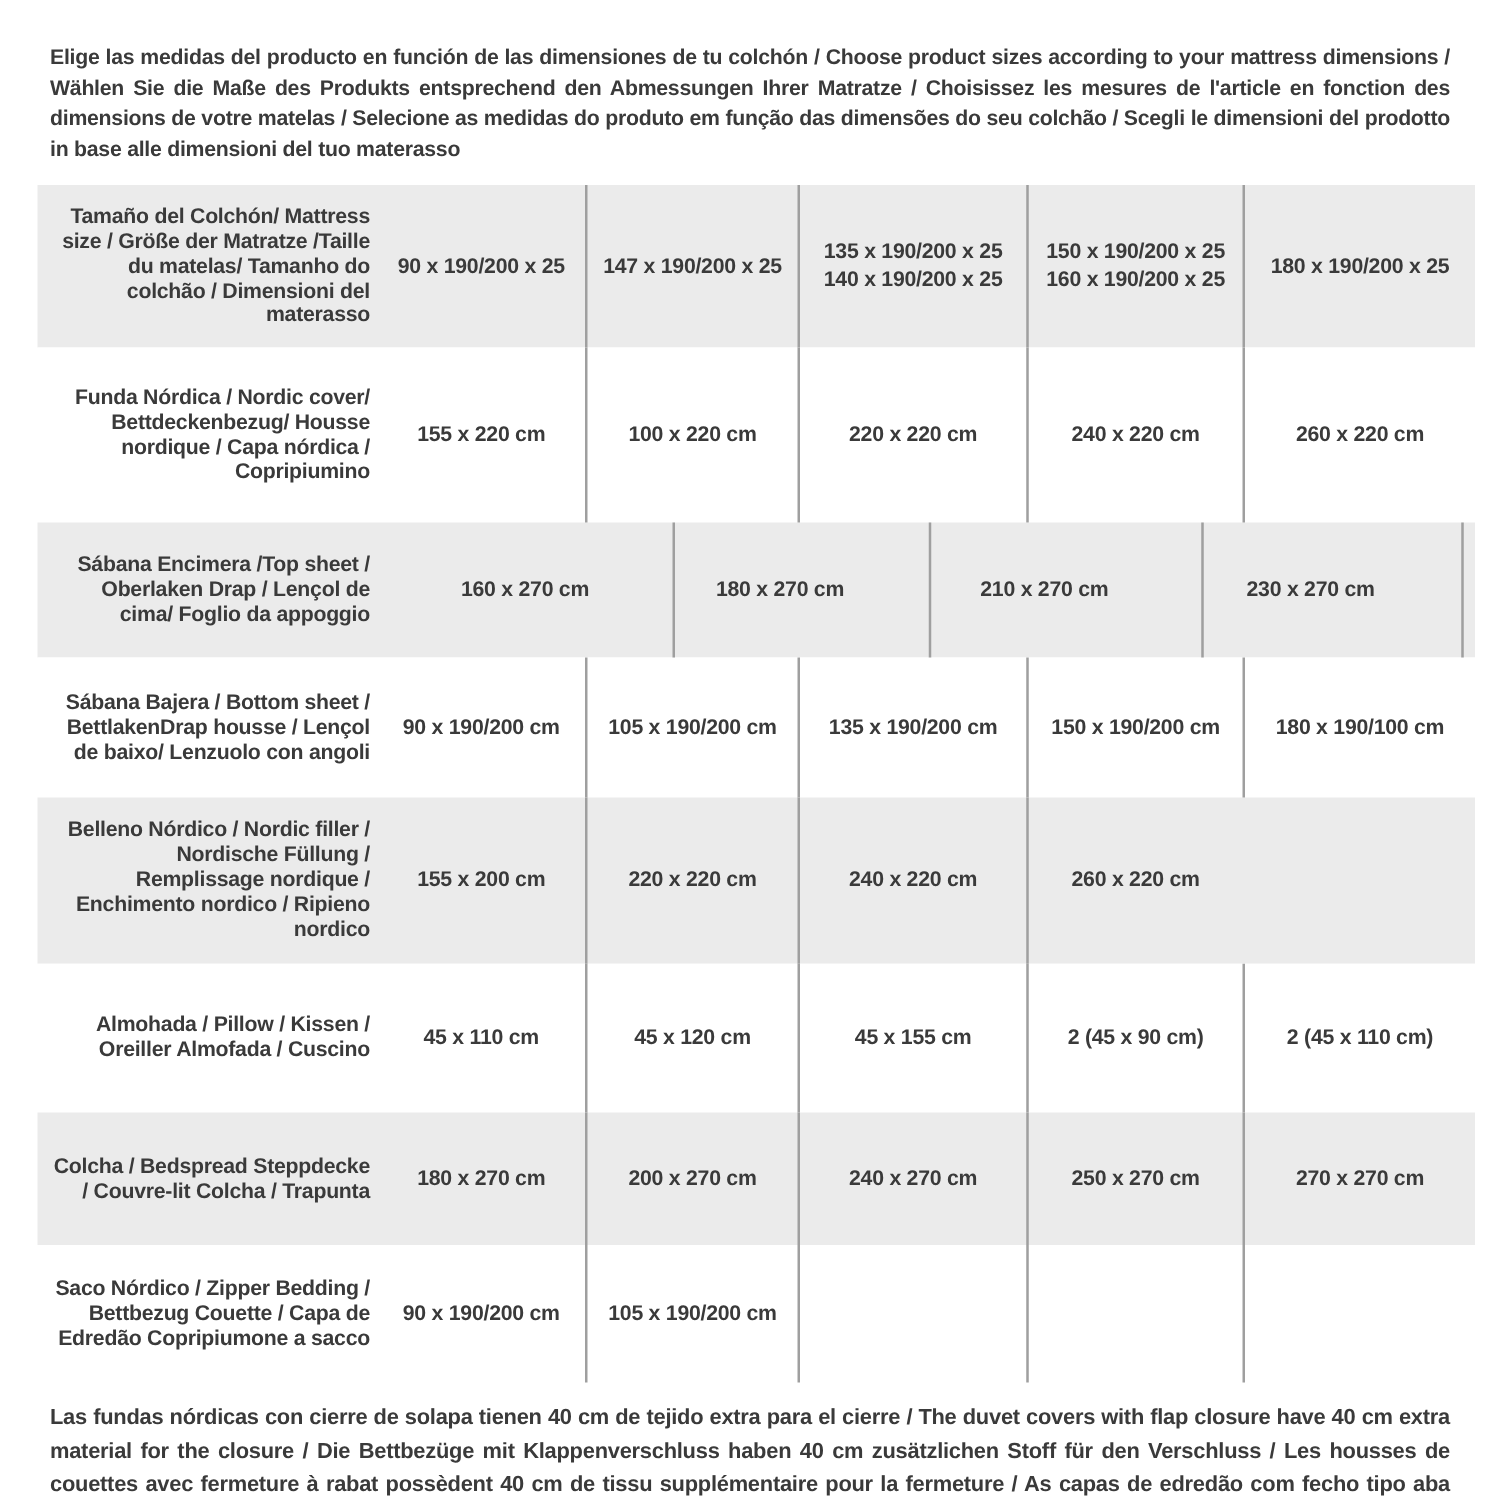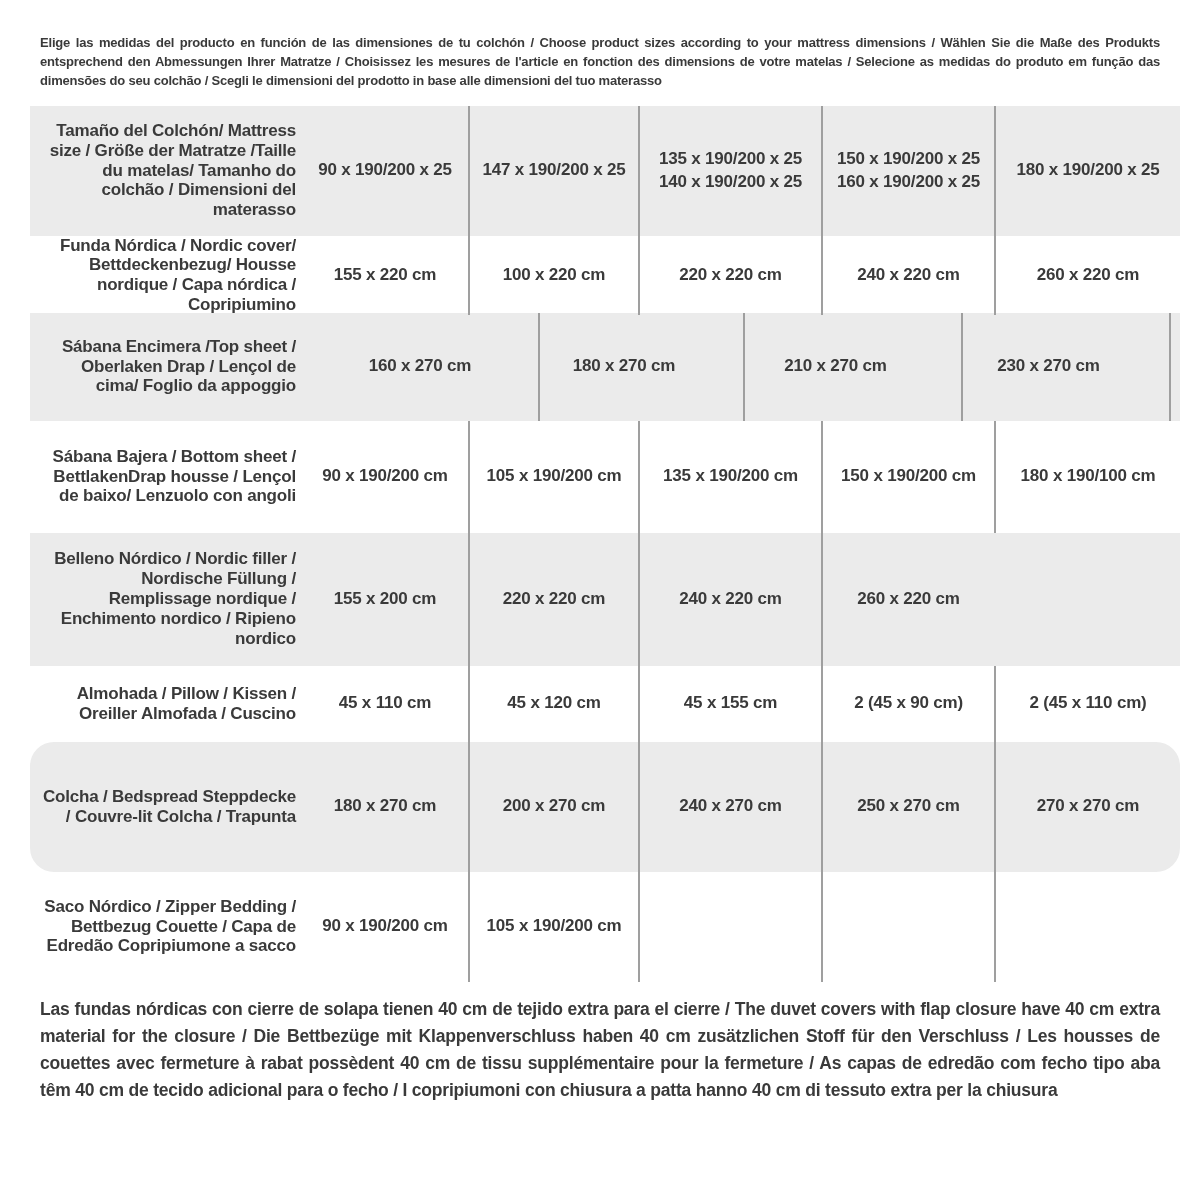--- a/index.html
+++ b/index.html
@@ -10,42 +10,42 @@
   body {
     width: 1200px;
     height: 1200px;
     font-family: "Liberation Sans", sans-serif;
     font-weight: bold;
     color: #3a3a3a;
     overflow: hidden;
   }
   .intro {
     margin: 34px 40px 0 40px;
-    font-size: 13px;
+    font-size: 17px;
     line-height: 1.45;
     text-align: justify;
     letter-spacing: -0.2px;
   }
   .size-table {
     margin: 15px 30px 0 30px;
     width: 1150px;
   }
   .trow {
     display: grid;
     grid-template-columns: 272px 166px 170px 183px 173px 186px;
   }
   .trow:nth-child(odd) { background: #ebebeb; }
   .trow:nth-child(even) { background: #ffffff; }
   .trow:nth-child(1) { height: 130px; }
-  .trow:nth-child(2) { height: 77px; }
+  .trow:nth-child(2) { height: 140px; }
   .trow:nth-child(3) { height: 108px; gap: 35px; }
   .trow:nth-child(4) { height: 112px; }
   .trow:nth-child(5) { height: 133px; }
-  .trow:nth-child(6) { height: 76px; }
-  .trow:nth-child(7) { height: 130px; border-radius: 24px; }
+  .trow:nth-child(6) { height: 119px; }
+  .trow:nth-child(7) { height: 106px; }
   .trow:nth-child(8) { height: 110px; }
   .cell {
     display: flex;
     align-items: center;
     justify-content: center;
     text-align: center;
     font-size: 17px;
     letter-spacing: -0.2px;
     white-space: pre-line;
     line-height: 1.3;

